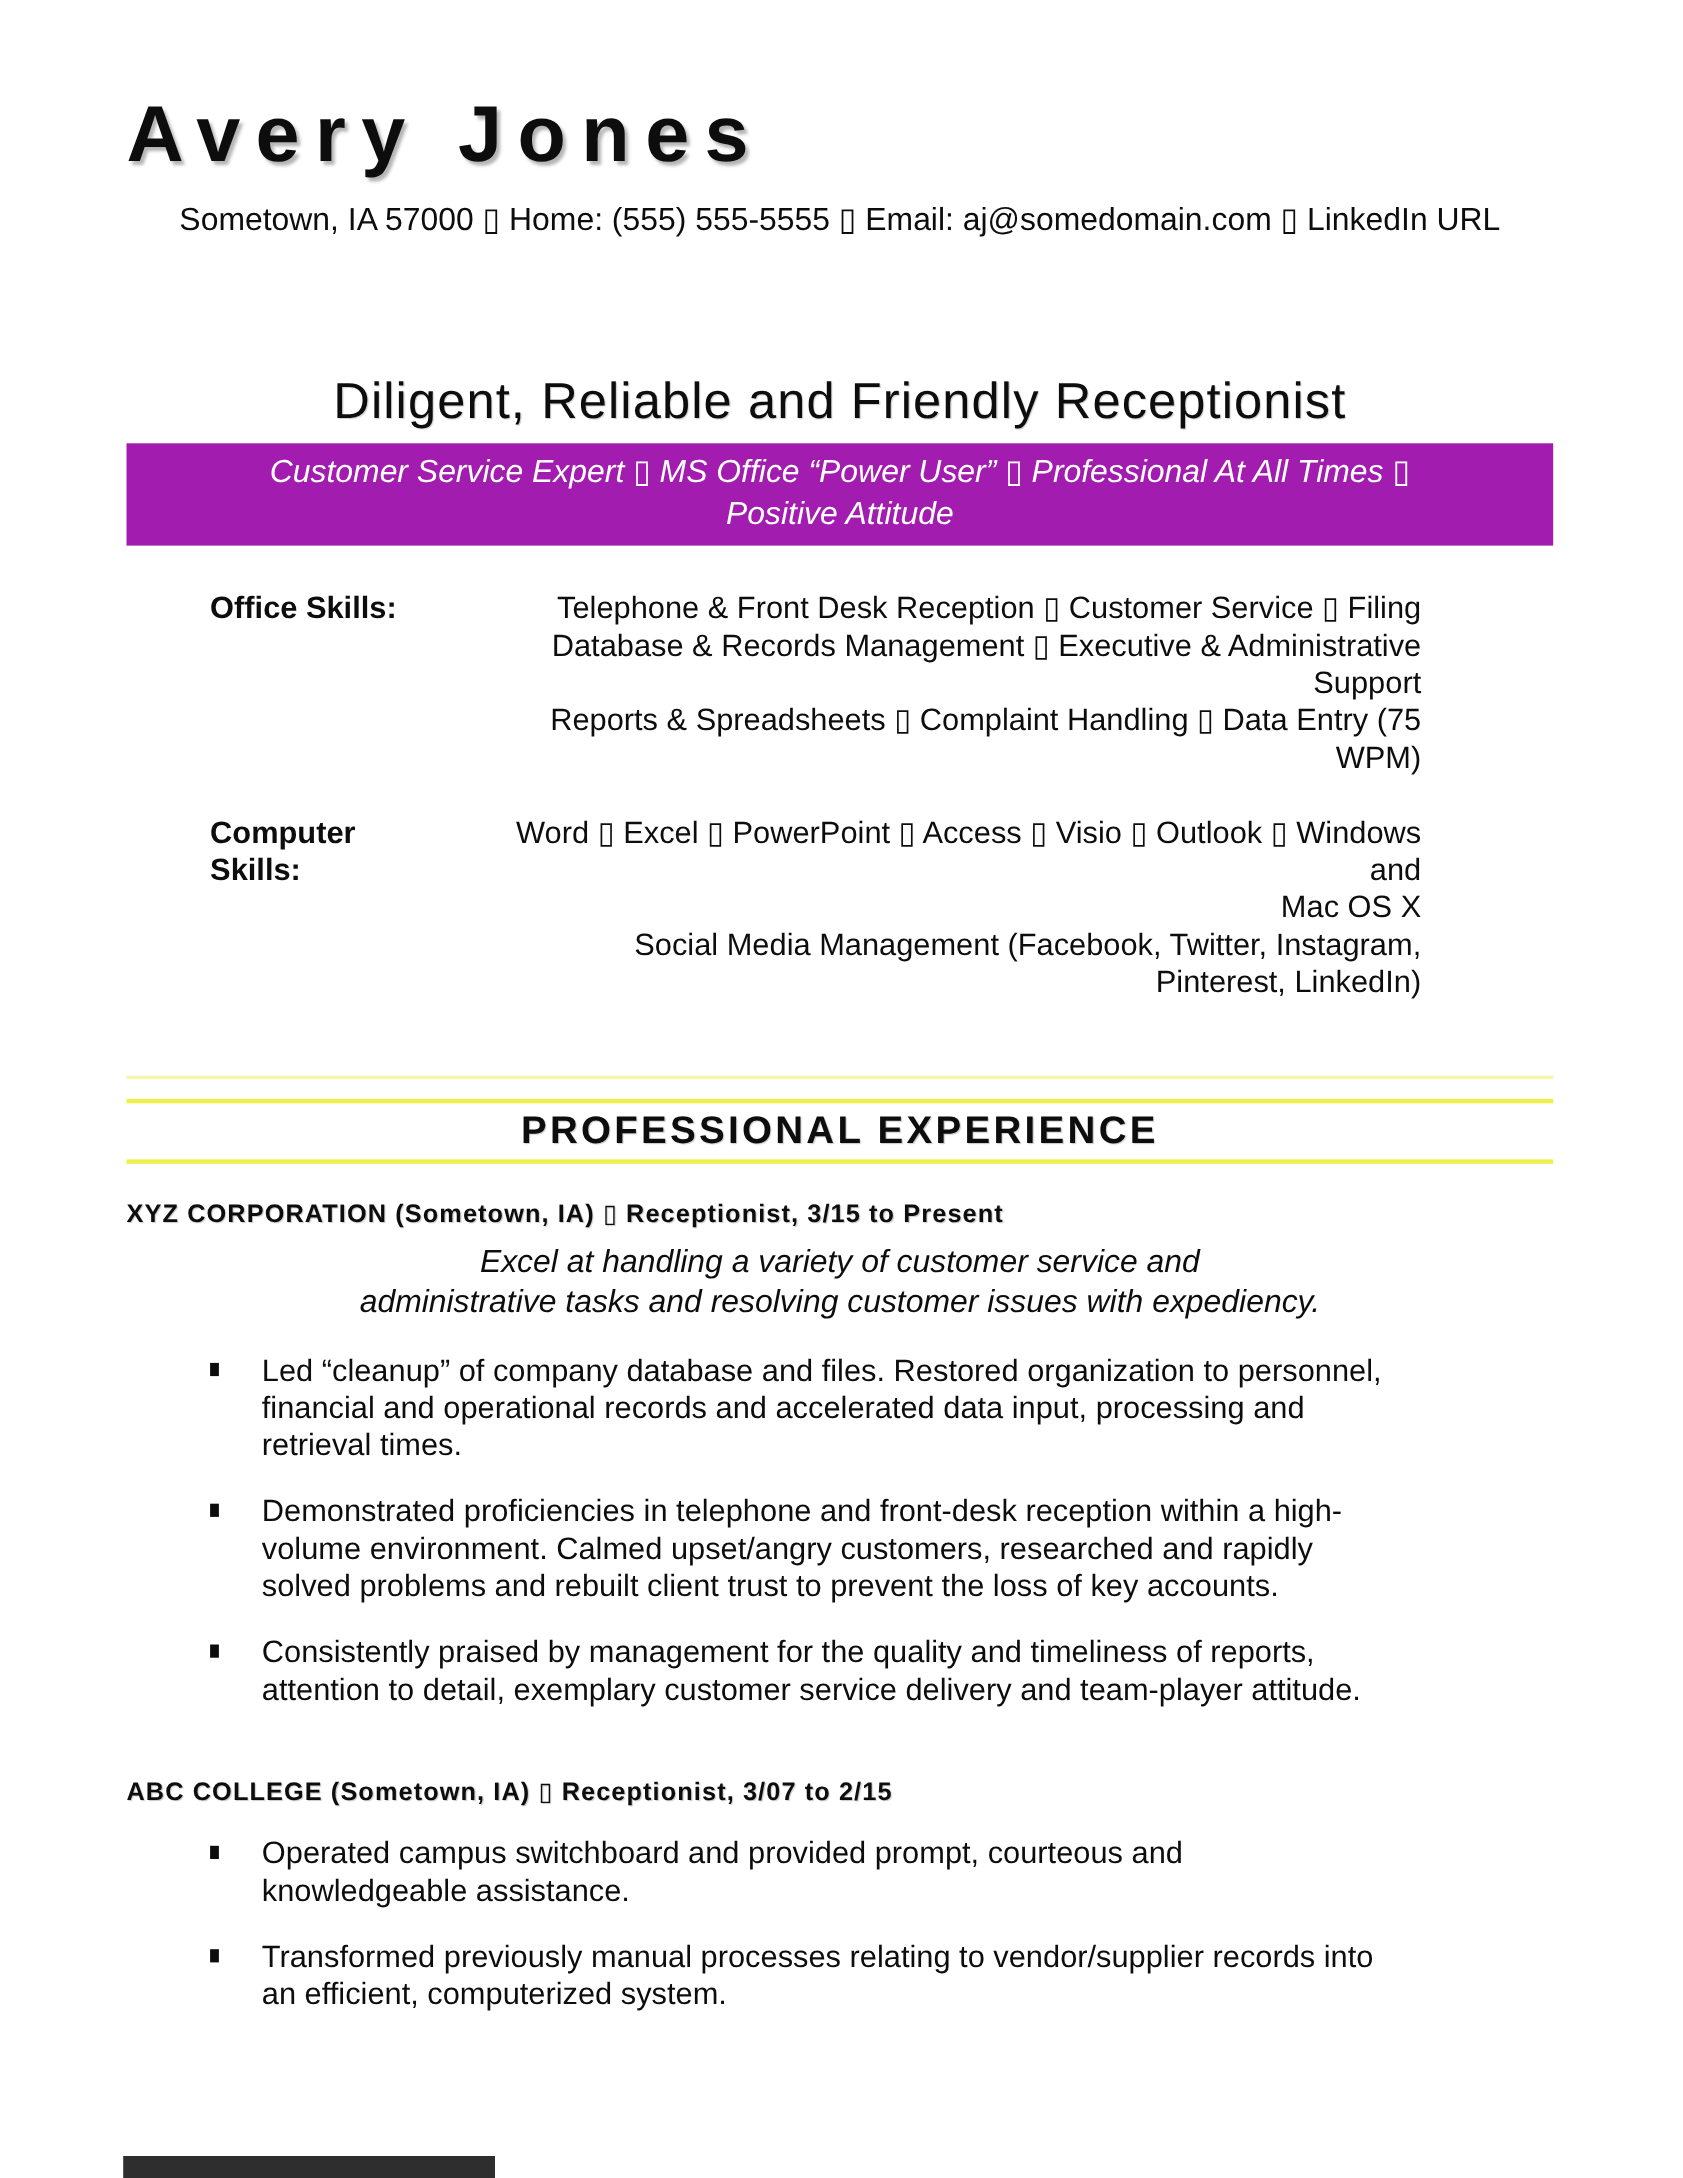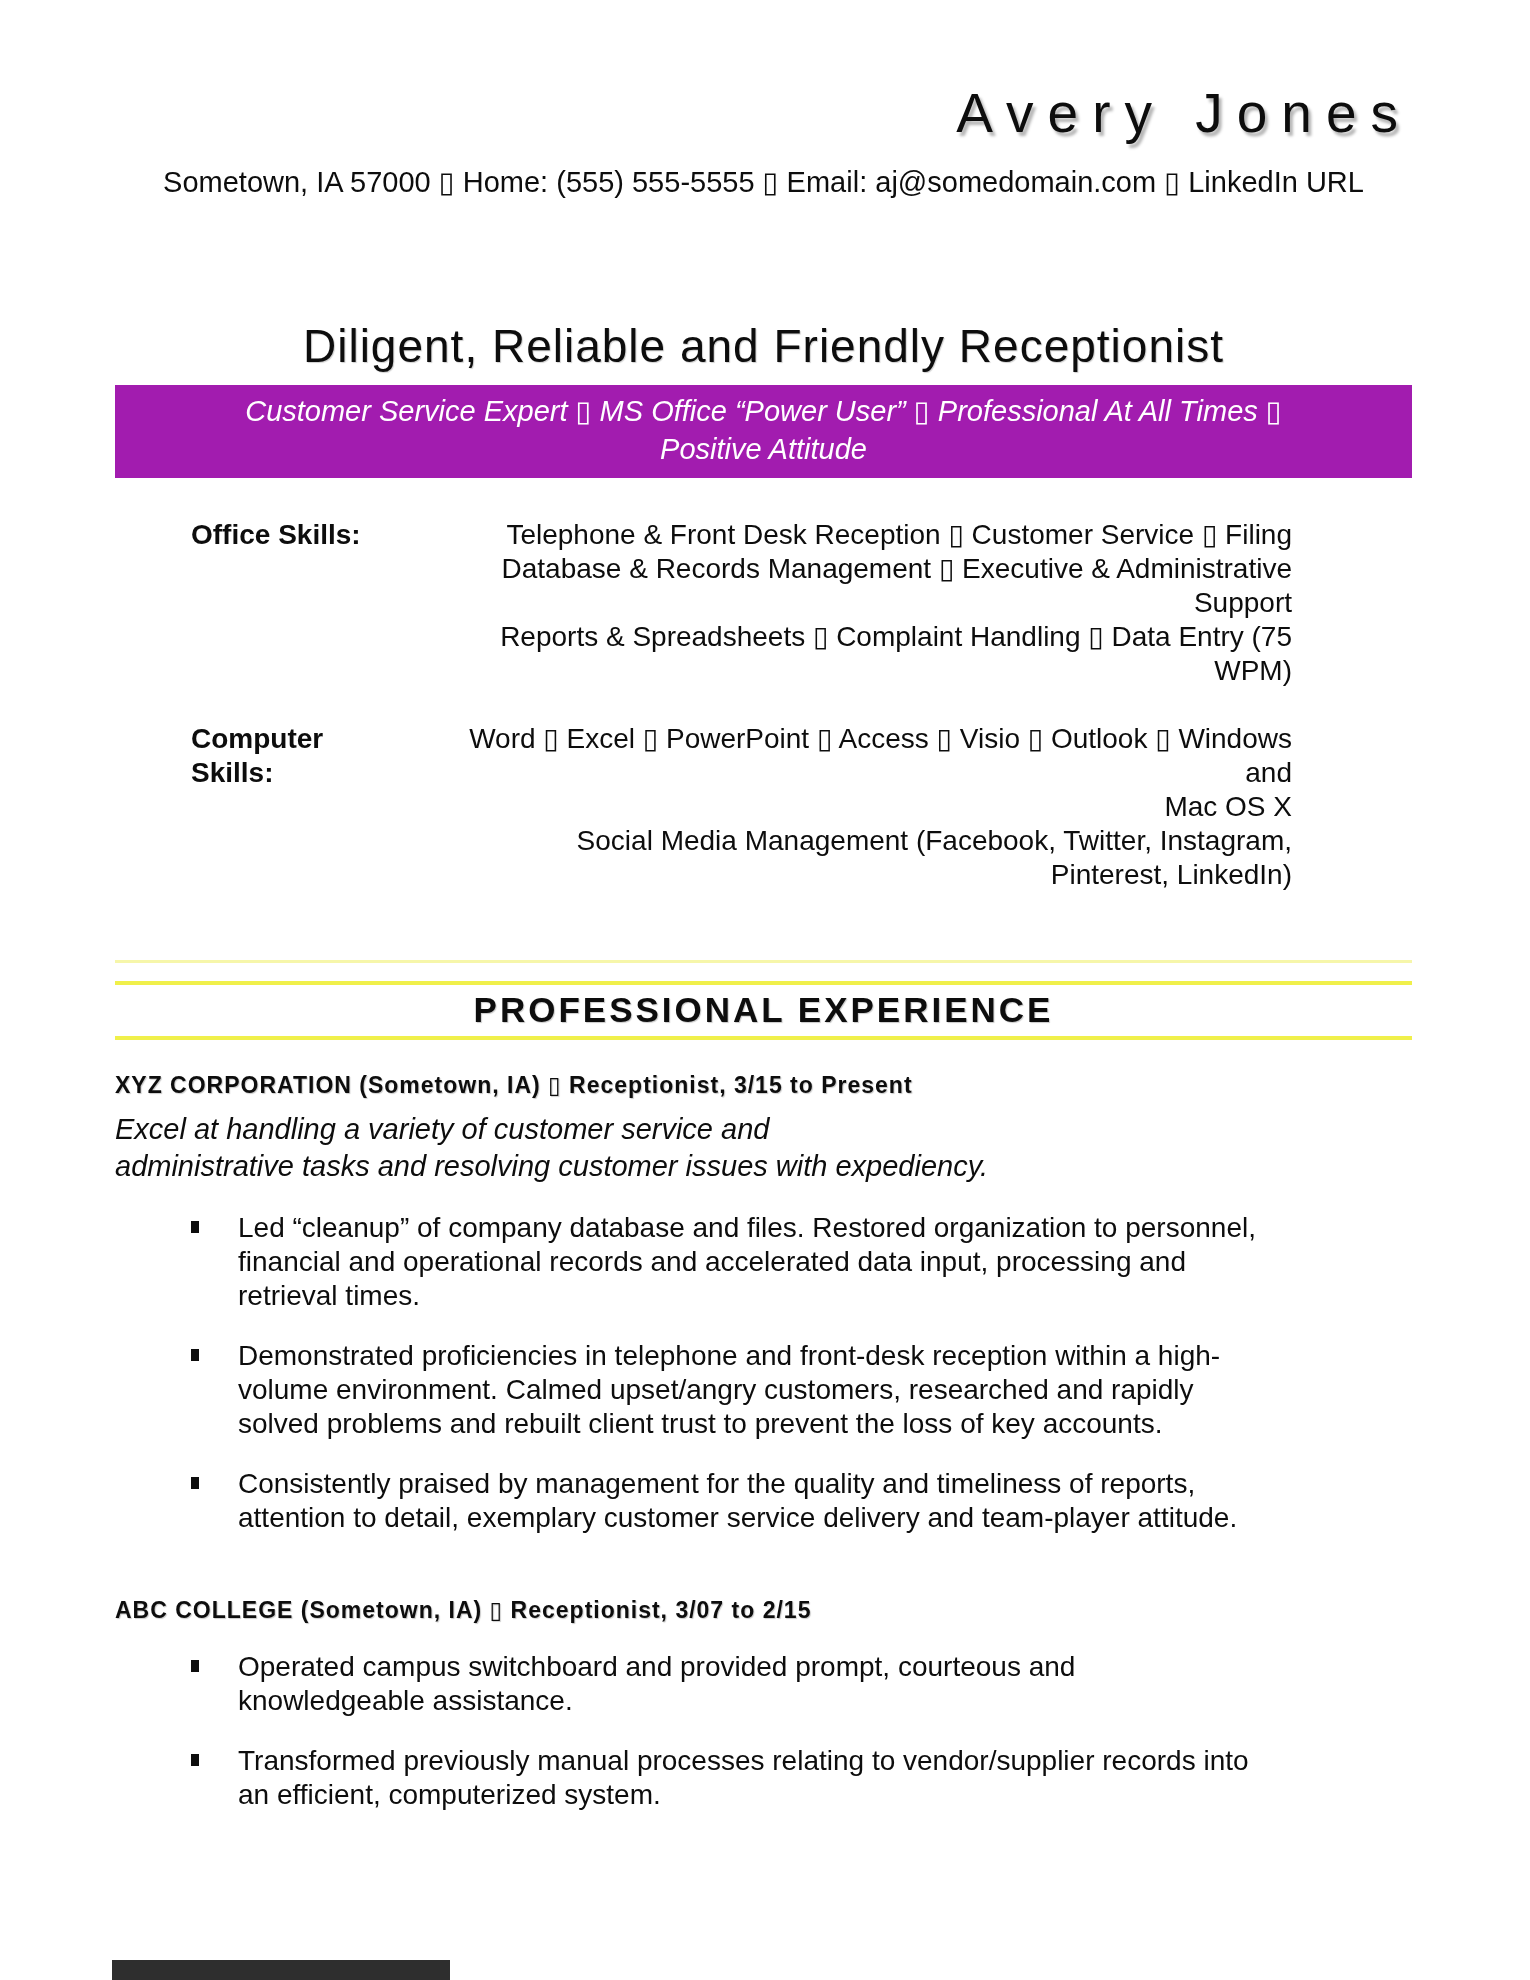--- a/index.html
+++ b/index.html
@@ -8,23 +8,23 @@
     background:#ffffff;
     font-family:"Liberation Sans","DejaVu Sans",sans-serif;
     color:#0d0d0d;
     position:relative;
     overflow:hidden;
   }
   .page{position:absolute;inset:0;}
   .content{padding:86px 118px 0 115px;}
 
   .name{
-    text-align:right;
-    font-size:55px;
-    font-weight:400;
+    text-align:left;
+    font-size:72px;
+    font-weight:700;
     letter-spacing:14px;
     line-height:1.0;
     text-shadow:3px 4px 3px #b5b5b5;
     white-space:nowrap;
   }
   .contact{
     text-align:center;
     font-size:29px;
     margin-top:24px;
     white-space:nowrap;
@@ -78,21 +78,21 @@
 
   .job-heading{
     text-align:left;
     font-size:23px;
     font-weight:700;
     letter-spacing:1px;
     margin-top:32px;
     text-shadow:1px 1px 1px #c9c9c9;
   }
   .job-summary{
-    text-align:left;
+    text-align:center;
     font-style:italic;
     font-size:29px;
     line-height:1.28;
     margin-top:12px;
     white-space:pre-line;
   }
   .bullets{margin-top:6px;}
   .bullet{display:flex;align-items:flex-start;margin:26px 0 0 76px;}
   .bullet .marker{
     width:8px;height:12px;flex:none;

